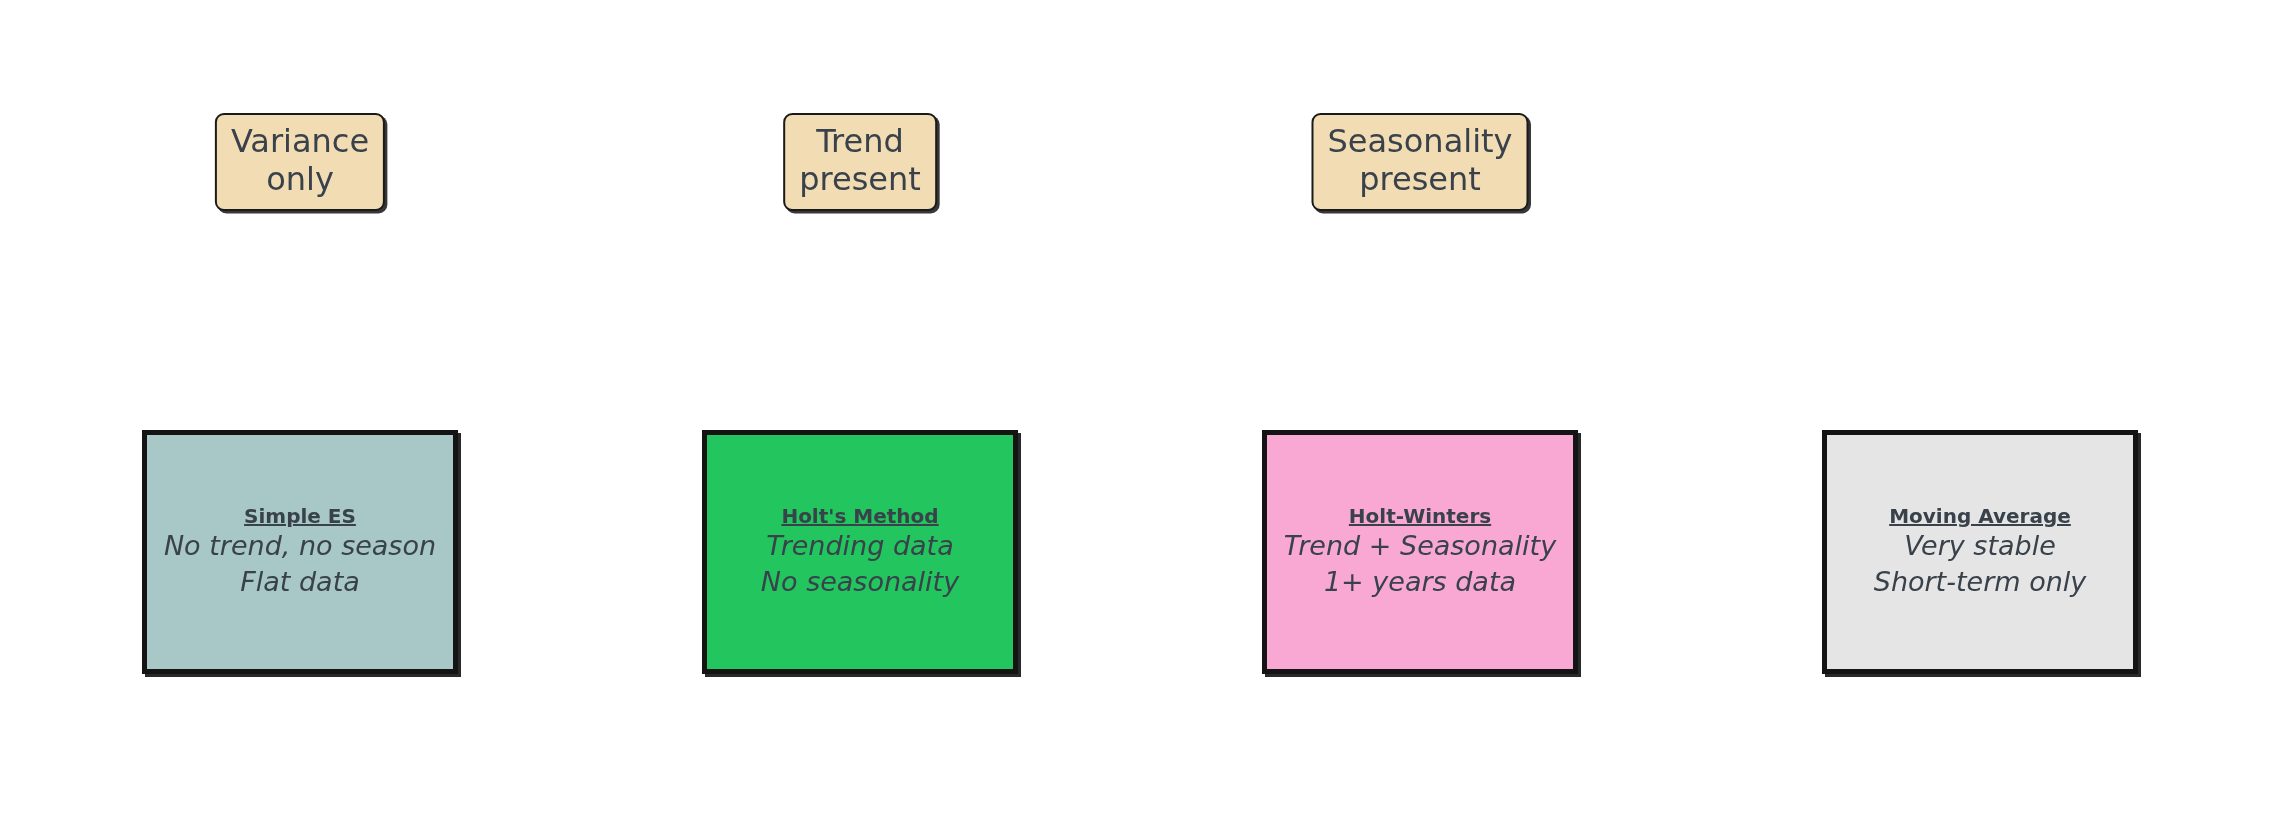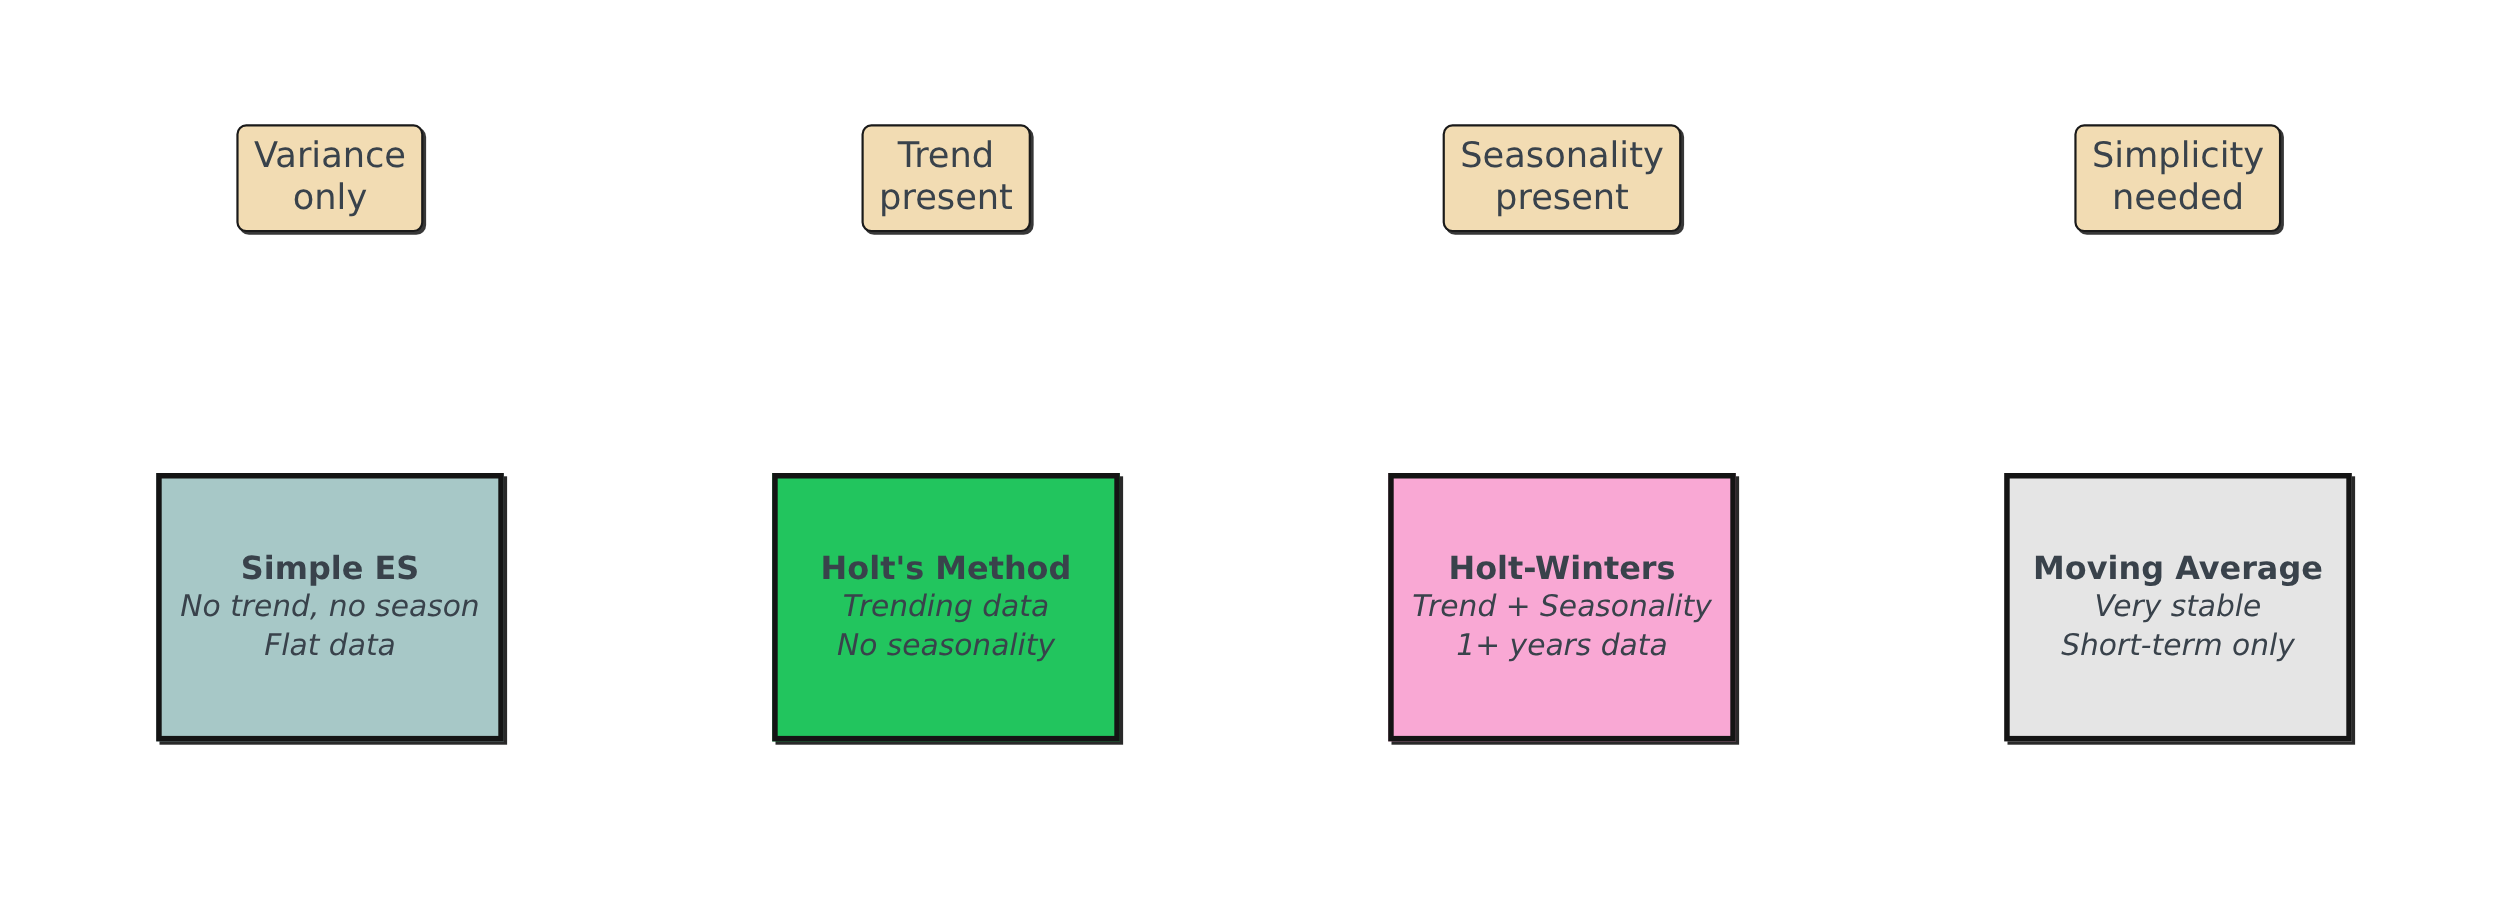--- a/index.html
+++ b/index.html
@@ -64,25 +64,26 @@
     border: 5px solid #141414;
     display: flex;
     flex-direction: column;
     align-items: center;
     justify-content: center;
     box-shadow: 3px 3px 0 rgba(18,18,18,0.9);
   }
 
   .method-title {
     color: #39424b;
-    font-size: 29px;
+    font-size: 20px;
     font-weight: bold;
     line-height: 1.15;
     text-align: center;
     white-space: nowrap;
+    text-decoration: underline;
   }
 
   .method-detail {
     color: #39424b;
     font-size: 27px;
     font-style: italic;
     line-height: 1.3;
     text-align: center;
     white-space: nowrap;
   }
@@ -131,24 +132,20 @@
     <div class="method-card" style="background:#f9a8d4;">
       <div class="method-title">Holt-Winters</div>
       <div class="method-detail">
         <span class="line">Trend + Seasonality</span>
         <span class="line">1+ years data</span>
       </div>
     </div>
   </div>
 
   <div class="column" style="left:1700px;">
-    <div class="condition-label">
-      <span class="line">Simplicity</span>
-      <span class="line">needed</span>
-    </div>
     <div class="method-card" style="background:#e5e5e5;">
       <div class="method-title">Moving Average</div>
       <div class="method-detail">
         <span class="line">Very stable</span>
         <span class="line">Short-term only</span>
       </div>
     </div>
   </div>
 
 </div>

